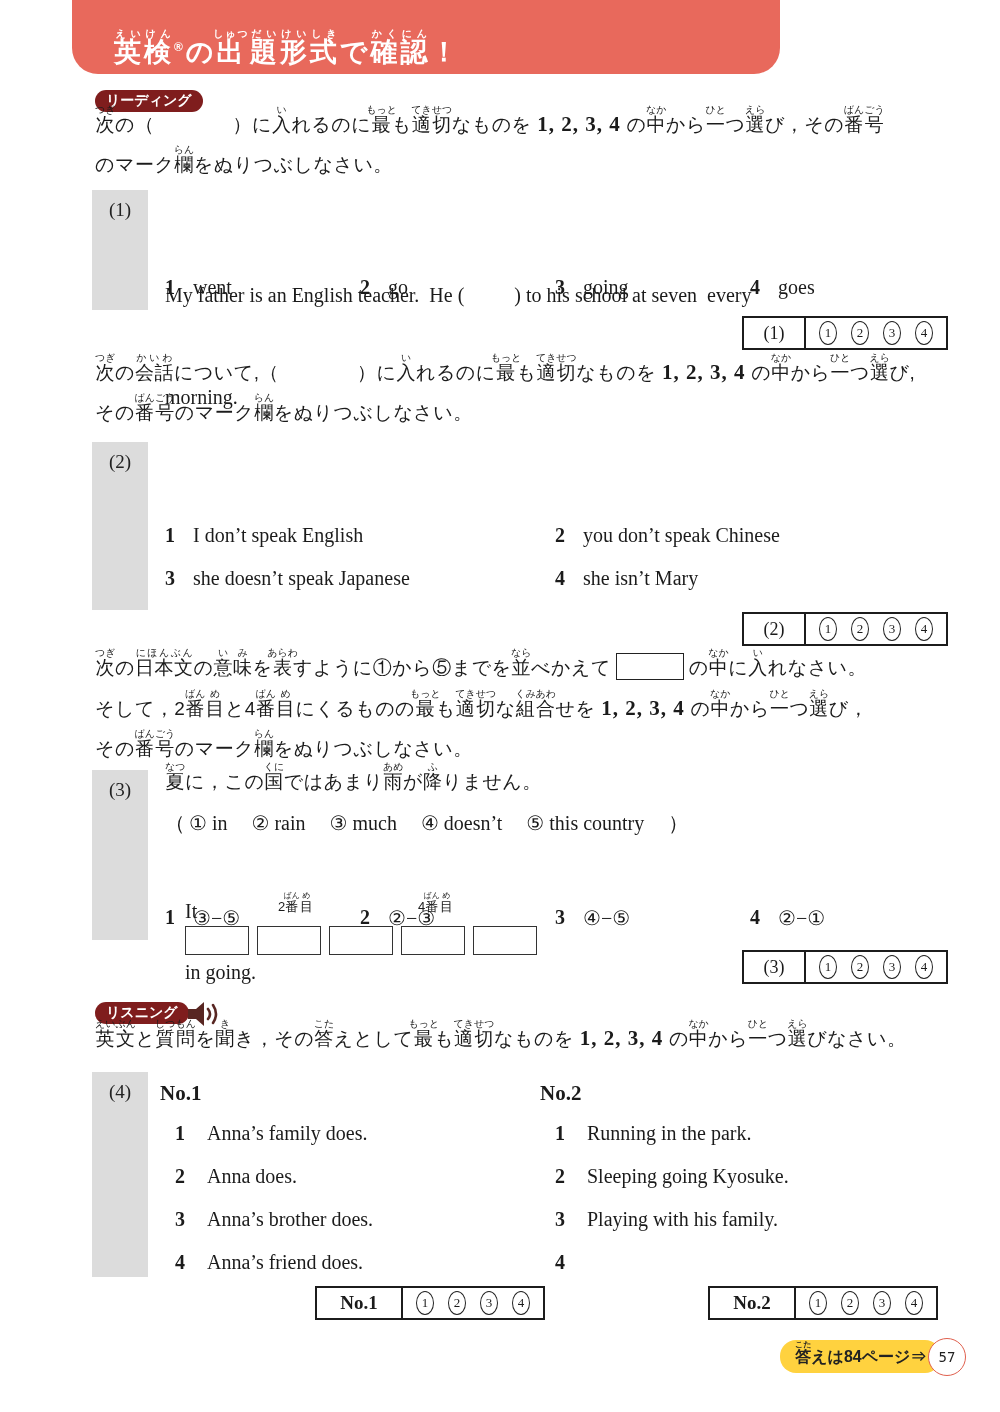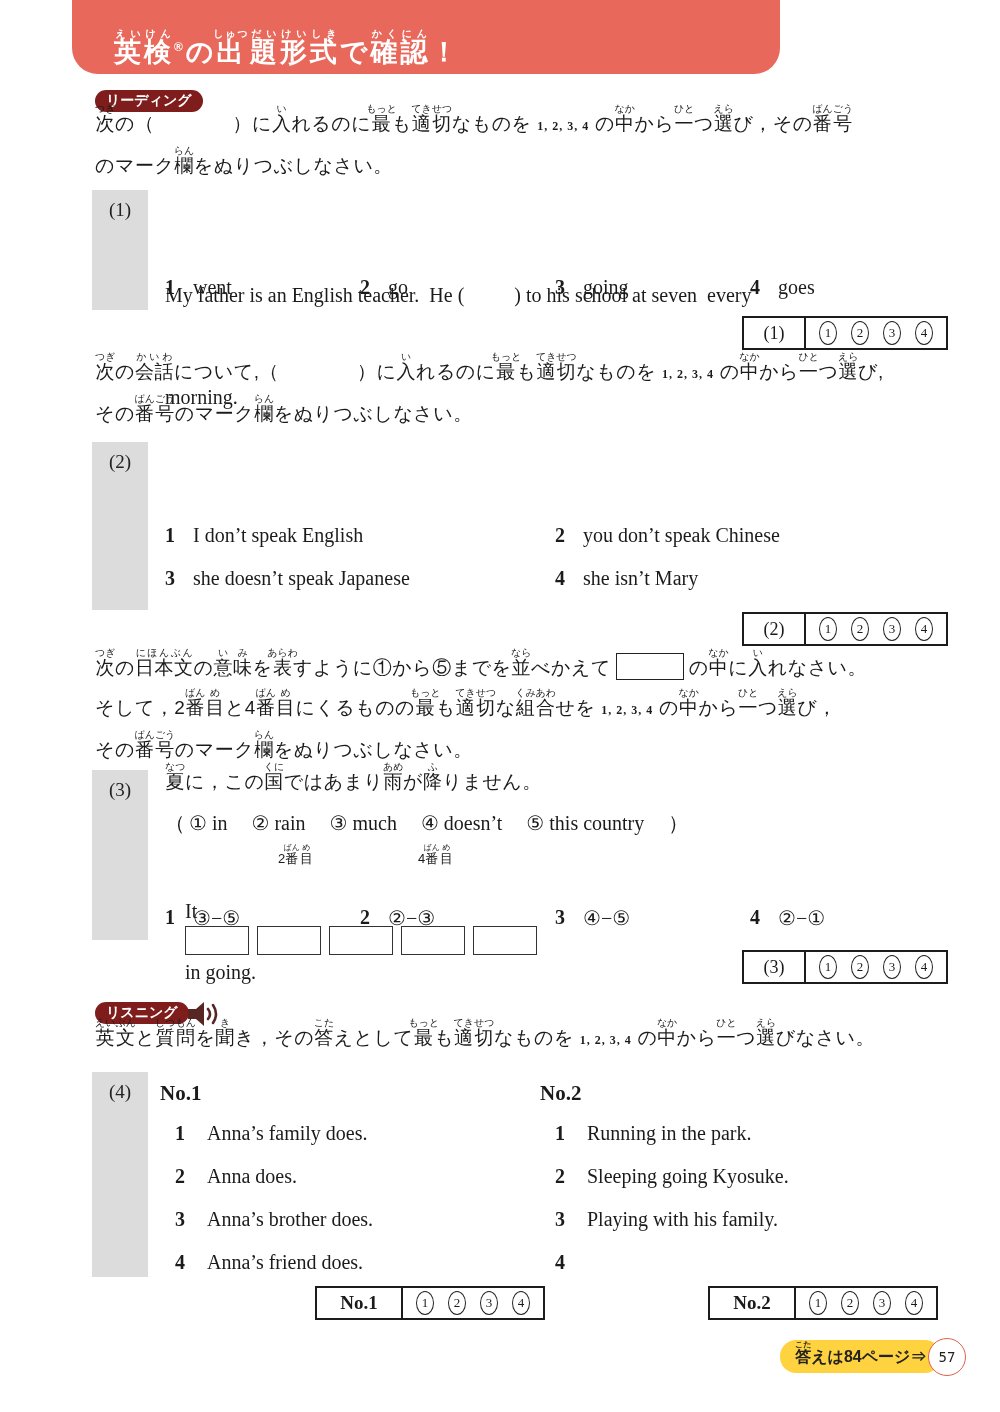--- a/index.html
+++ b/index.html
@@ -14,42 +14,42 @@
   .page-title rt{font-size:10px;font-weight:bold;letter-spacing:2px;}
   .page-title sup{font-size:12px;vertical-align:super;}
 
   
   .badge{background:#7f1d1d;color:#fff;font-weight:bold;font-size:14px;
          border-radius:12px;padding:2px 11px 3px;line-height:1.2;white-space:nowrap;}
 
   
   .jp{font-size:19px;line-height:40px;letter-spacing:0.5px;white-space:pre-wrap;}
   .jp rt,.jp-s rt{font-size:10px;letter-spacing:0;}
-  .bnum{font-family:"Liberation Serif",serif;font-weight:bold;font-size:12px;letter-spacing:1px;margin-top:48px;}
+  .bnum{font-family:"Liberation Serif",serif;font-weight:bold;font-size:21px;letter-spacing:1px;margin-top:48px;}
   .inline-blank{display:inline-block;width:66px;height:25px;border:1.5px solid #222;
                 vertical-align:-6px;margin:0 5px;background:#fff;}
 
   
   .qbar{width:56px;background:#dcdcdc;text-align:center;padding-top:9px;box-sizing:border-box;}
   .qnum{font-family:"Liberation Serif",serif;font-size:19px;color:#222;}
 
   
   .en{font-family:"Liberation Serif",serif;font-size:20px;line-height:34px;white-space:pre-wrap;}
   .mi{font-style:italic;font-weight:bold;margin-right:12px;}
   .optrow{display:flex;}
   .opt{display:inline-flex;width:195px;box-sizing:border-box;font-family:"Liberation Serif",serif;font-size:20px;}
   .opt:last-child{width:auto;}
   .onum{font-weight:bold;margin-right:18px;}
   .vopts{font-family:"Liberation Serif",serif;font-size:20px;}
   .vopts .row{height:43px;line-height:30px;display:flex;}
 
   
   .slot{display:inline-block;width:62px;height:27px;border:1.5px solid #333;
         margin-right:8px;vertical-align:-6px;background:#fff;}
-  .jp-s{font-size:13px;line-height:1;letter-spacing:0;}
+  .jp-s{font-size:13px;line-height:1;letter-spacing:0;margin-top:48px;}
   .jp-s rt{font-size:8px;}
 
   
   .ansbox{display:flex;border:2px solid #1c1c1c;height:34px;box-sizing:border-box;background:#fff;align-items:stretch;}
   .anslabel{min-width:62px;border-right:2px solid #1c1c1c;display:flex;align-items:center;
             justify-content:center;font-family:"Liberation Serif",serif;font-size:18px;padding:0 6px;box-sizing:border-box;}
   .anslabel.bold{font-weight:bold;font-size:19px;min-width:86px;}
   .bubbles{display:flex;align-items:center;gap:14px;padding:0 13px;}
   .bubble{width:16px;height:22px;border:1.5px solid #222;border-radius:50%;
           font-family:"Liberation Serif",serif;font-size:13px;display:flex;

